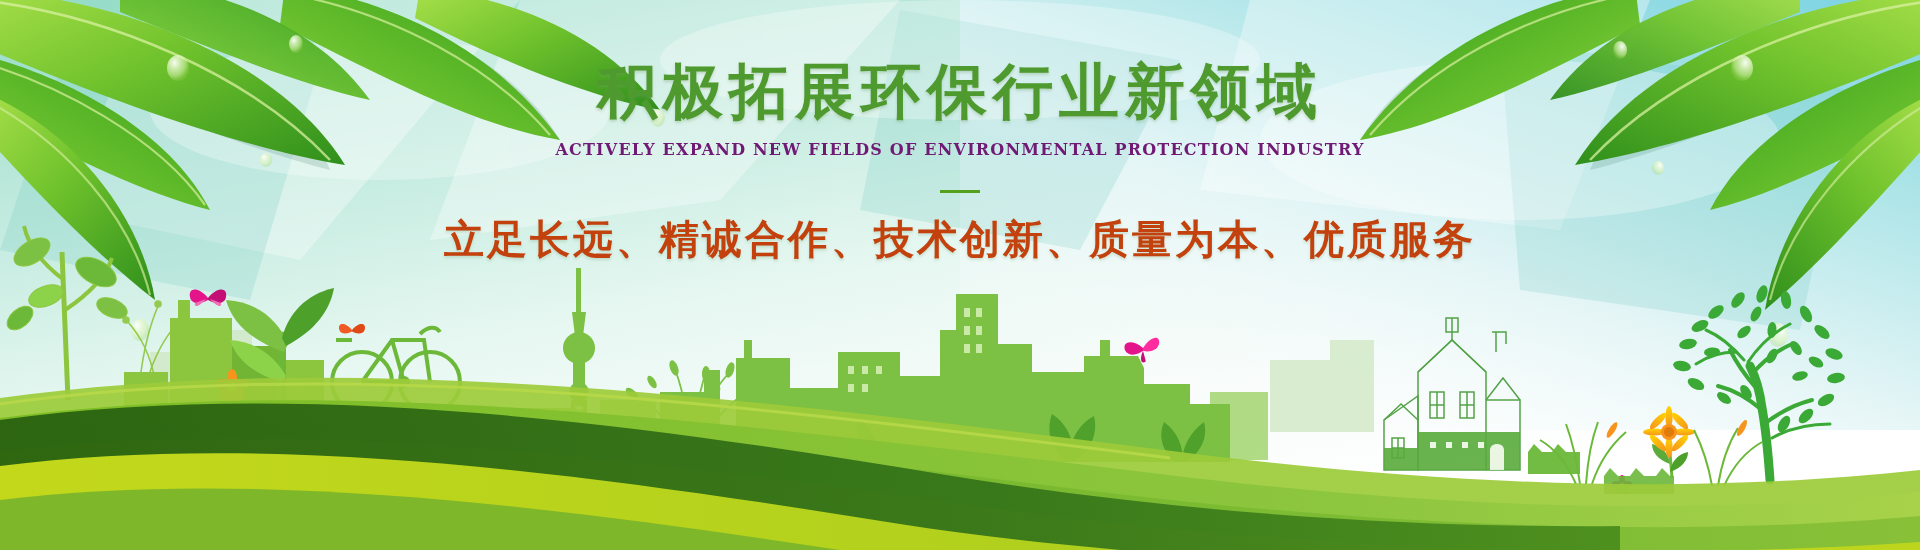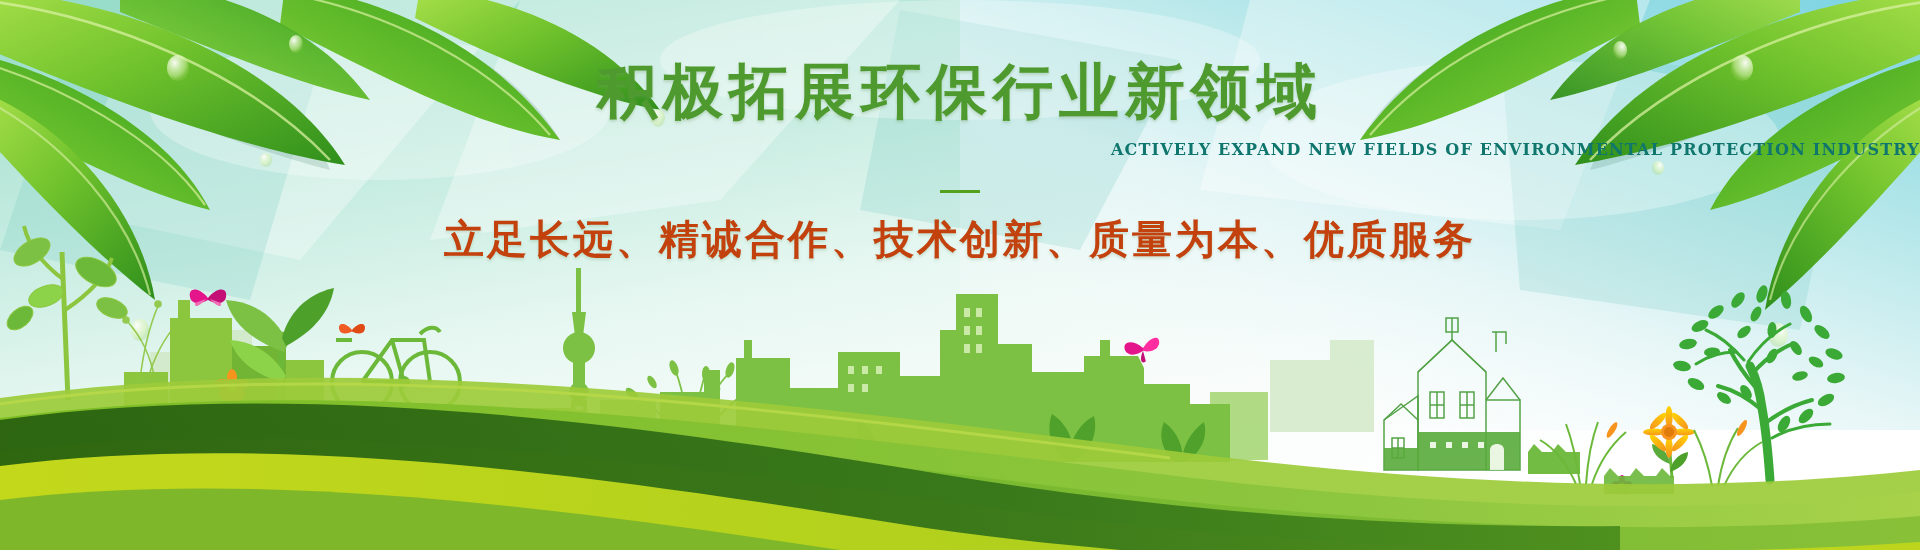--- a/index.html
+++ b/index.html
@@ -24,22 +24,21 @@
     letter-spacing:6px;
     color:#4e9a2e;
     text-shadow:0 2px 3px rgba(120,160,110,.35);
   }
   .subline{
     position:absolute;left:0;right:0;top:140px;
     font-family:"DejaVu Serif","Liberation Serif",serif;
     font-weight:700;
     font-size:16px;
     letter-spacing:1.2px;
-    color:#0f766e;
-    text-align:right;
+    color:#701a75;
   }
   .divider{
     position:absolute;left:50%;top:190px;
     transform:translateX(-50%);
     width:40px;height:3px;
     background:#53a11d;
   }
   .tagline{
     position:absolute;left:0;right:0;top:212px;
     font-family:"DejaVu Serif","Liberation Serif",serif;

